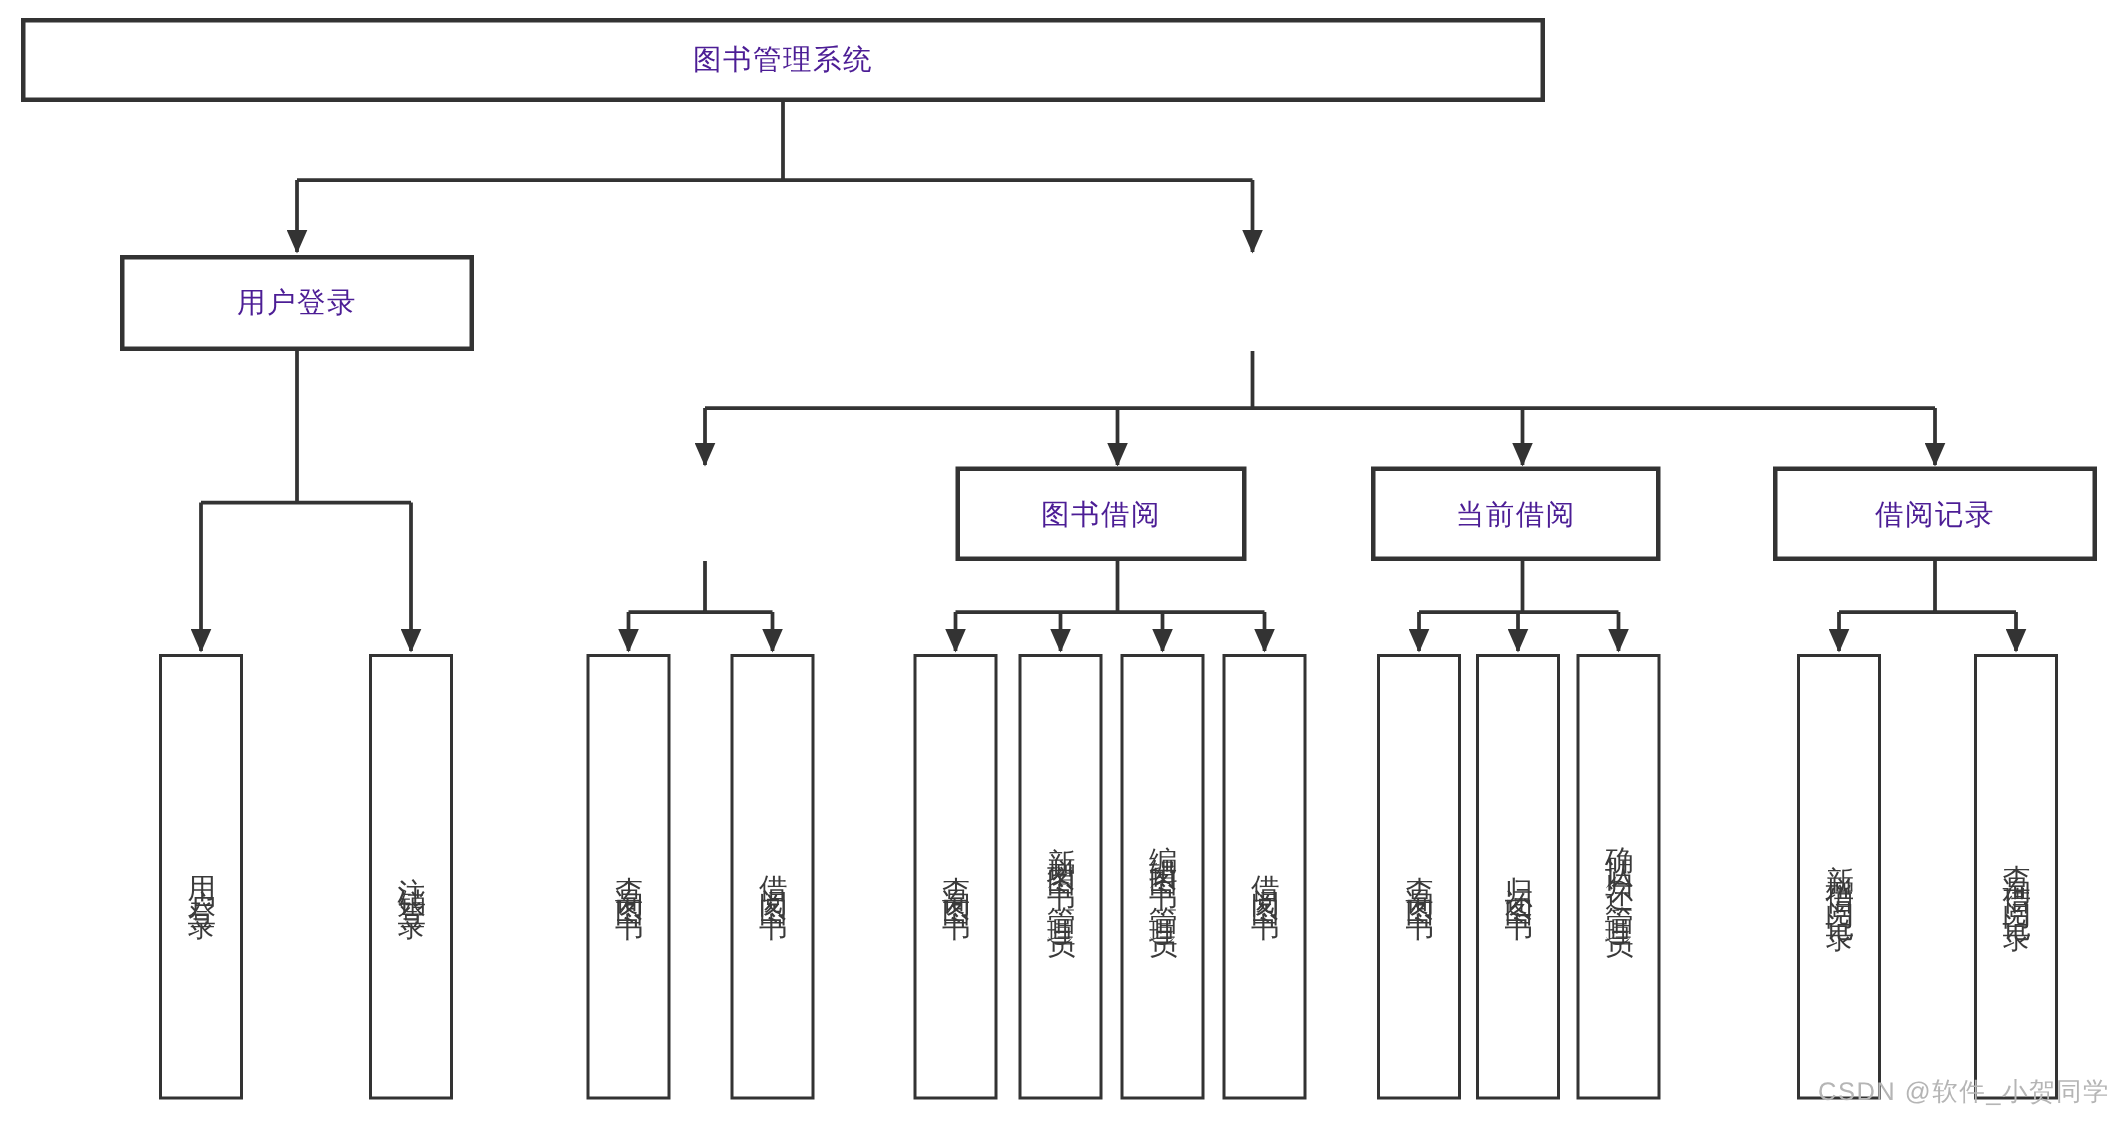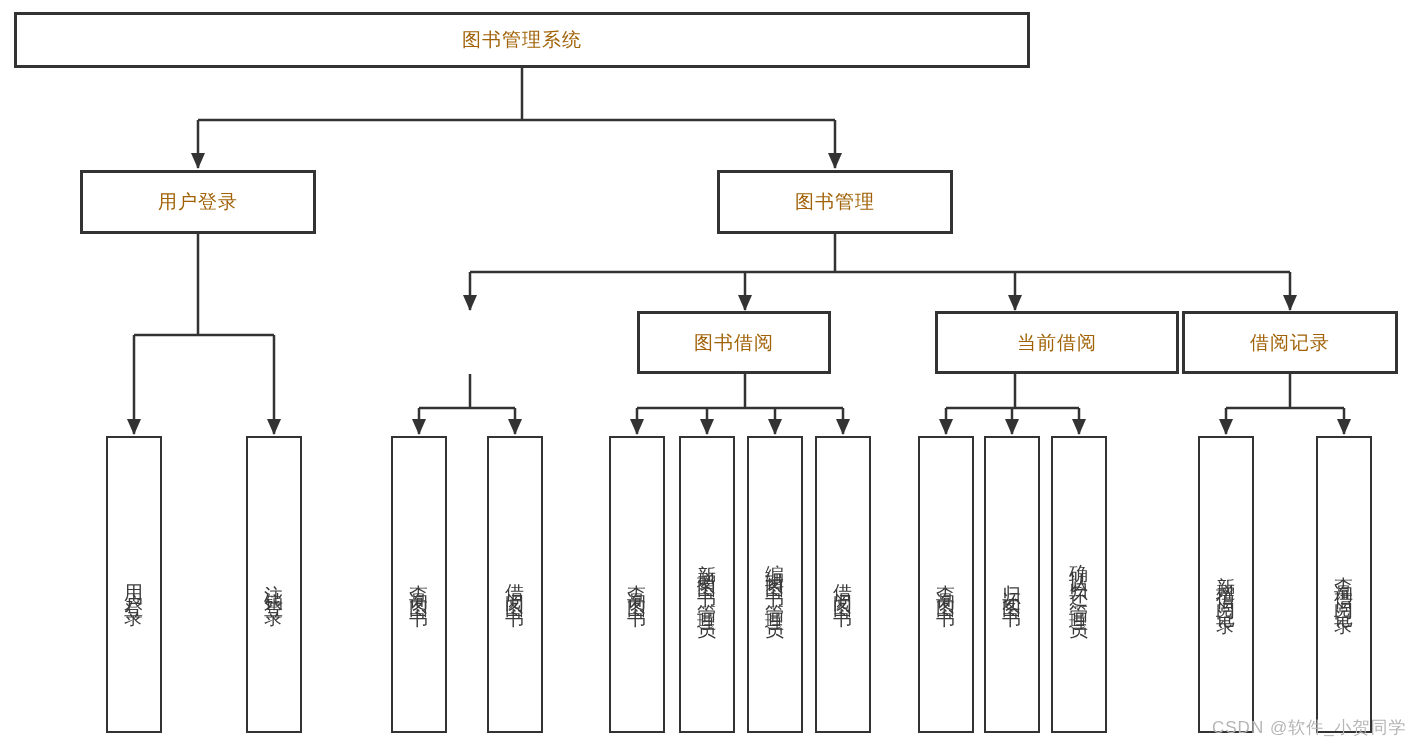--- a/index.html
+++ b/index.html
@@ -22,21 +22,21 @@
     z-index: 1;
   }
   .node {
     position: absolute;
     box-sizing: border-box;
     background: #ffffff;
     border: 3px solid #333333;
     display: flex;
     align-items: center;
     justify-content: center;
-    color: #a16207;
+    color: #4c1d95;
     font-size: 19px;
     letter-spacing: 1px;
     z-index: 2;
   }
   .leaf {
     position: absolute;
     box-sizing: border-box;
     background: #ffffff;
     border: 2.5px solid #333333;
     top: 436px;
@@ -56,21 +56,21 @@
     color: #3a3a3a;
     white-space: nowrap;
   }
   
   .n-root  { left: 14px;   top: 12px;  width: 1016px; height: 56px; }
   .n-login { left: 80px;   top: 170px; width: 236px;  height: 64px; }
   .n-mgmt  { left: 717px;  top: 170px; width: 236px;  height: 64px; }
   
   .n-recommend { left: 362px;  top: 311px; width: 216px; height: 63px; }
   .n-borrow    { left: 637px;  top: 311px; width: 194px; height: 63px; }
-  .n-current   { left: 935px;  top: 311px; width: 244px; height: 63px; }
+  .n-current   { left: 914px;  top: 311px; width: 193px; height: 63px; }
   .n-records   { left: 1182px; top: 311px; width: 216px; height: 63px; }
   
   .lf-a1 { left: 106px; }  .lf-a2 { left: 246px; }
   .lf-b1 { left: 391px; }  .lf-b2 { left: 487px; }
   .lf-c1 { left: 609px; }  .lf-c2 { left: 679px; }
   .lf-c3 { left: 747px; }  .lf-c4 { left: 815px; }
   .lf-d1 { left: 918px; }  .lf-d2 { left: 984px; }  .lf-d3 { left: 1051px; }
   .lf-e1 { left: 1198px; } .lf-e2 { left: 1316px; }
   .watermark {
     position: absolute;
@@ -144,23 +144,20 @@
     </g>
   </svg>
 
   <div class="node n-root">
     <span>图书管理系统</span>
   </div>
 
   <div class="node n-login">
     <span>用户登录</span>
   </div>
-  <div class="node n-mgmt">
-    <span>图书管理</span>
-  </div>
 
   <div class="node n-borrow">
     <span>图书借阅</span>
   </div>
   <div class="node n-current">
     <span>当前借阅</span>
   </div>
   <div class="node n-records">
     <span>借阅记录</span>
   </div>

